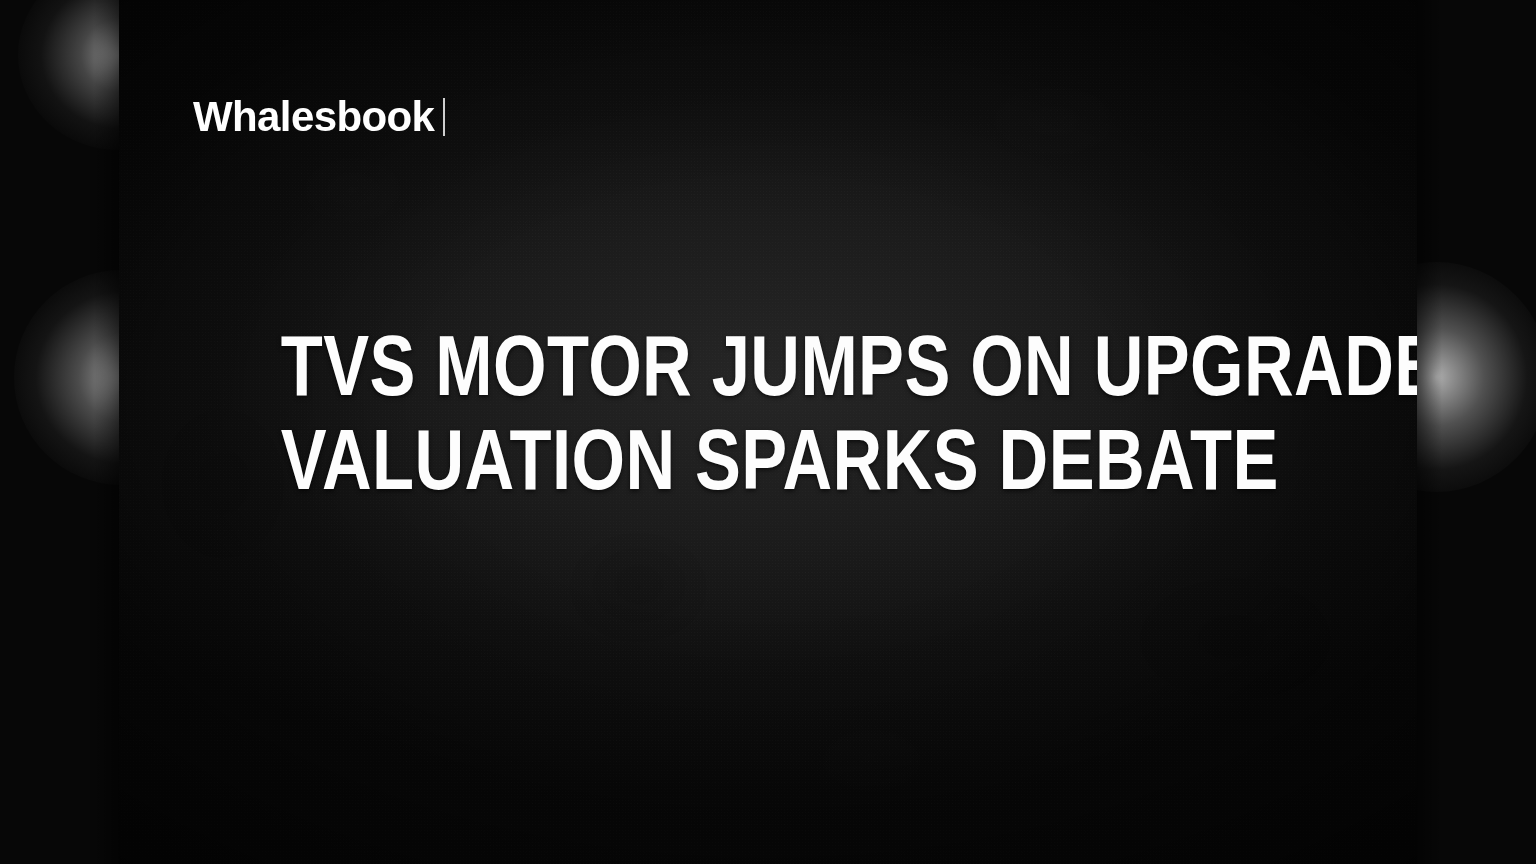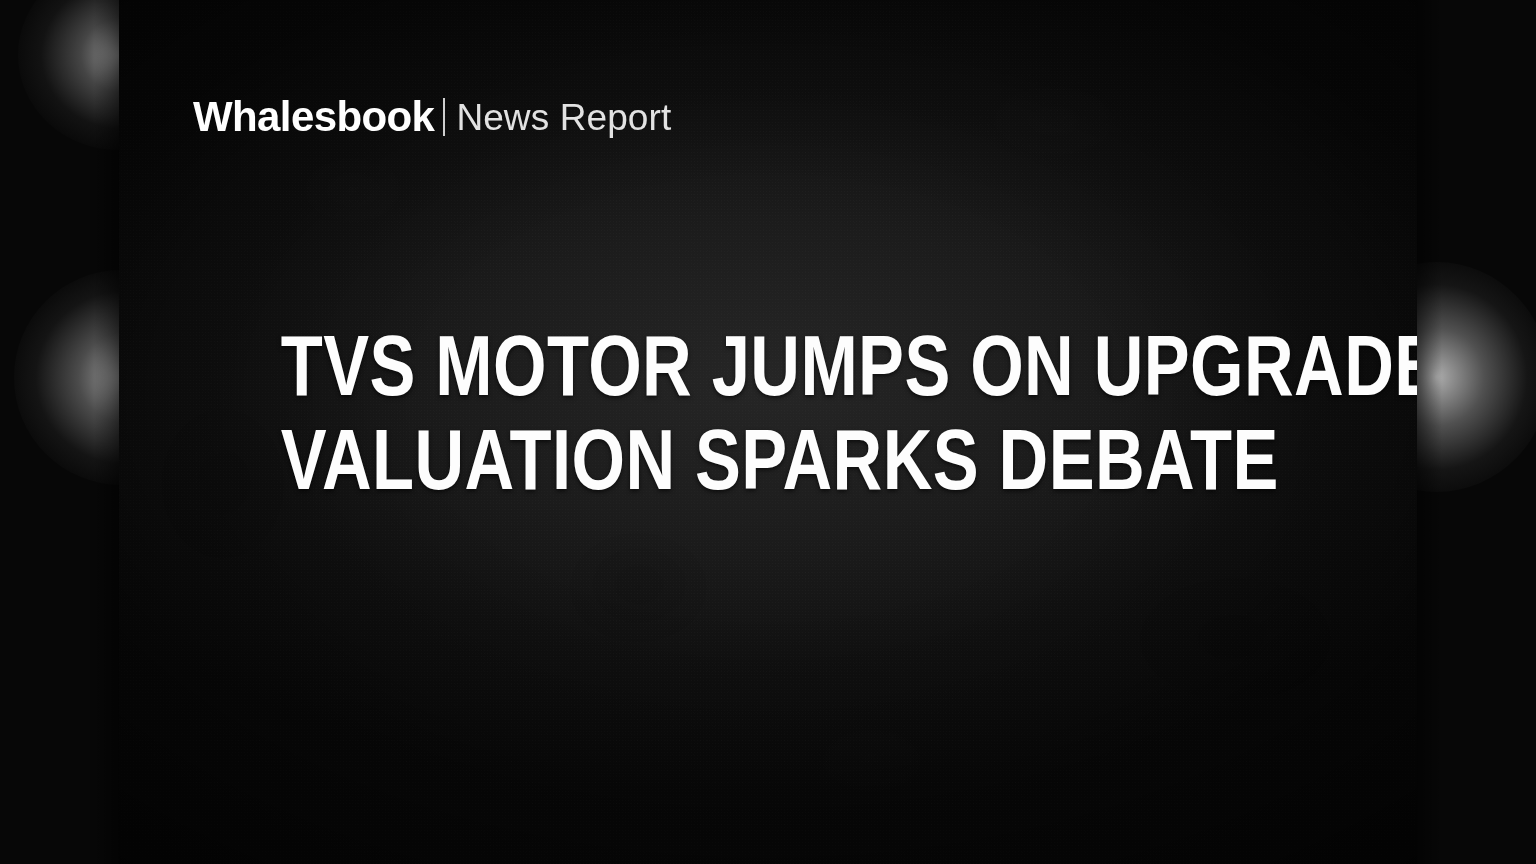--- a/index.html
+++ b/index.html
@@ -208,21 +208,20 @@
     <div class="panel-light"></div>
     <div class="panel-blotch"></div>
     <div class="panel-grain"></div>
     <div class="panel-vignette"></div>
 
     <div id="content">
 
       <div id="brand">
         <span id="brand-name">Whalesbook</span>
         <span id="brand-divider"></span>
-        <span id="brand-section">News Report</span>
       </div>
 
       <div id="headline">
         <span class="hl-line">TVS MOTOR JUMPS ON UPGRADE, BUT HIGH</span>
         <span class="hl-line">VALUATION SPARKS DEBATE</span>
       </div>
 
     </div>
   </div>
 

